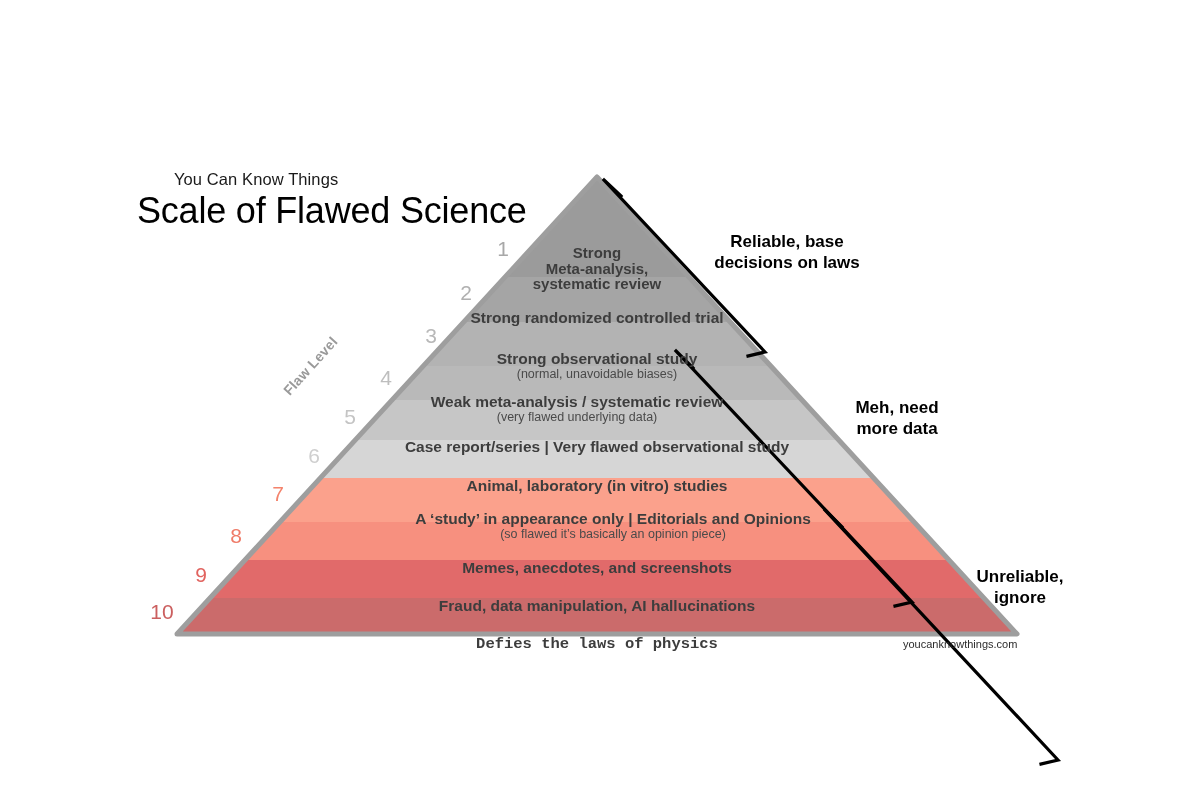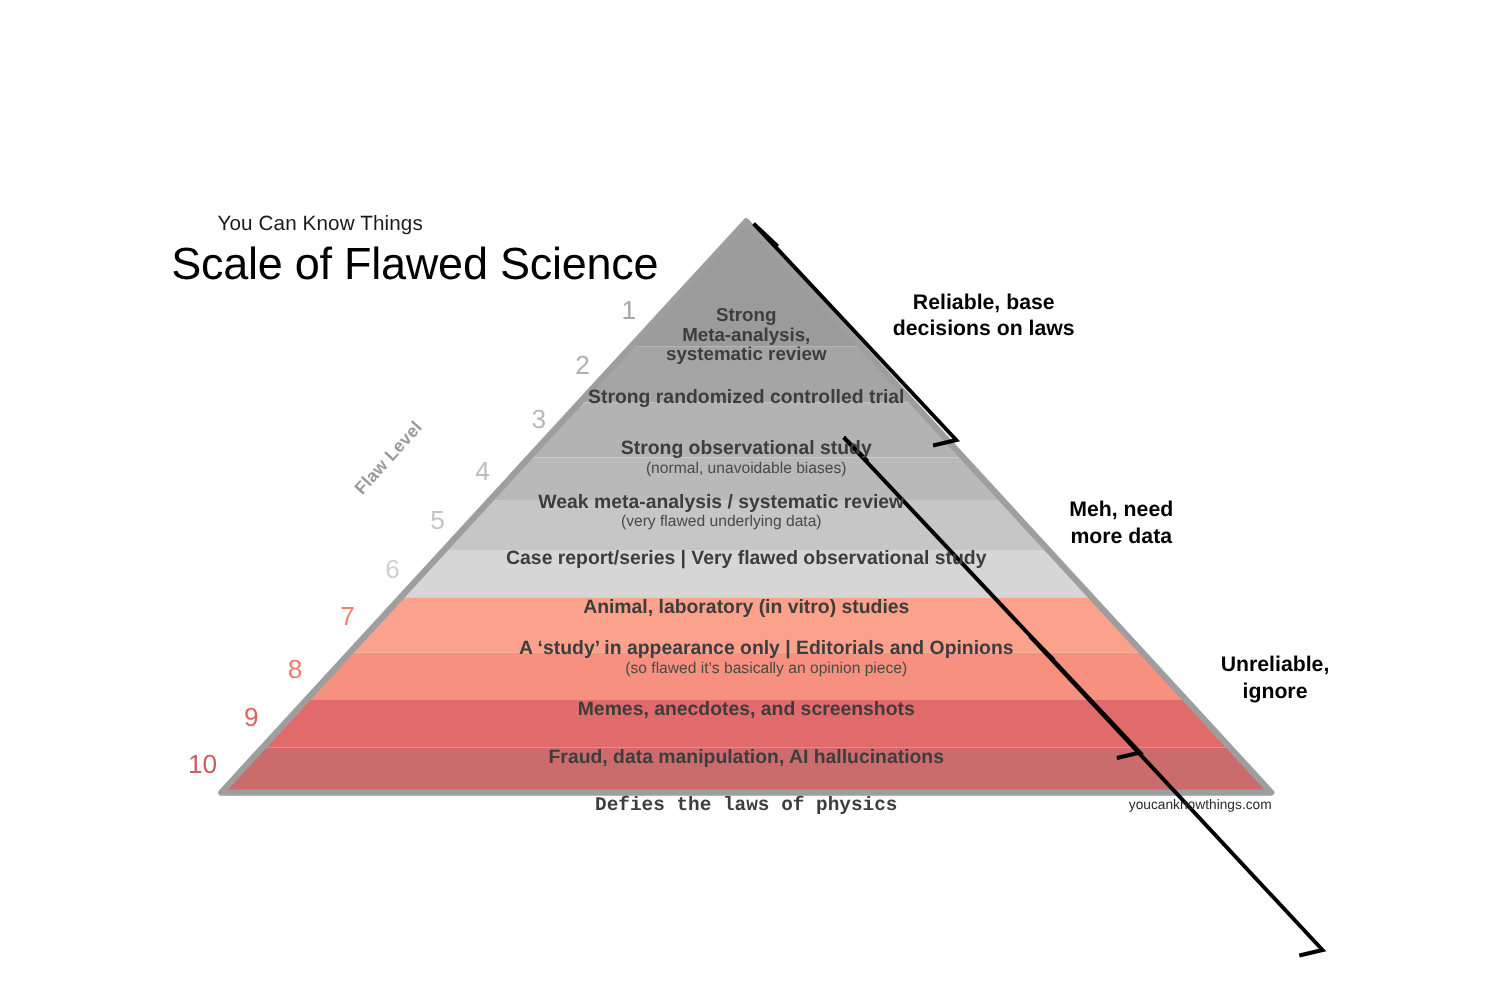--- a/index.html
+++ b/index.html
@@ -221,20 +221,20 @@
   <div class="annot" id="annot-reliable" style="left:692px; top:216px; width:190px;">
     <span>Reliable, base</span><br>
     <span>decisions on laws</span>
   </div>
 
   <div class="annot" id="annot-meh" style="left:813px; top:382px; width:168px;">
     <span>Meh, need</span><br>
     <span>more data</span>
   </div>
 
-  <div class="annot" id="annot-unreliable" style="left:946px; top:506px; width:148px;">
+  <div class="annot" id="annot-unreliable" style="left:946px; top:551px; width:148px;">
     <span>Unreliable,</span><br>
     <span>ignore</span>
   </div>
 
   <div id="footer-url">youcanknowthings.com</div>
 
 </div>
 
 </body></html>

